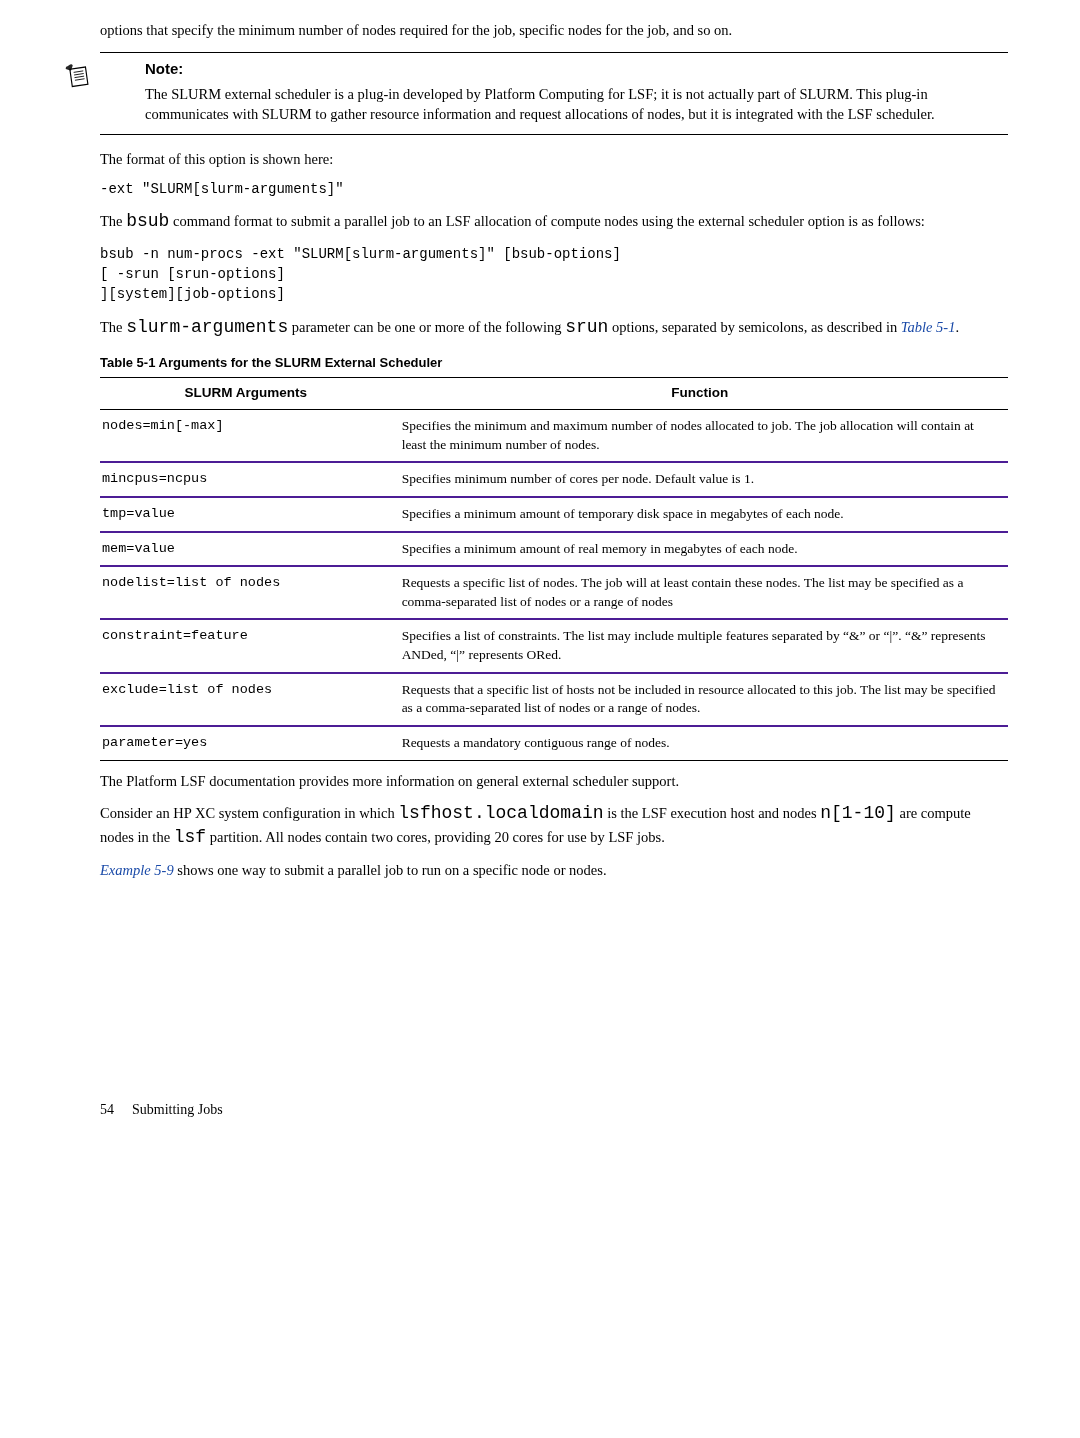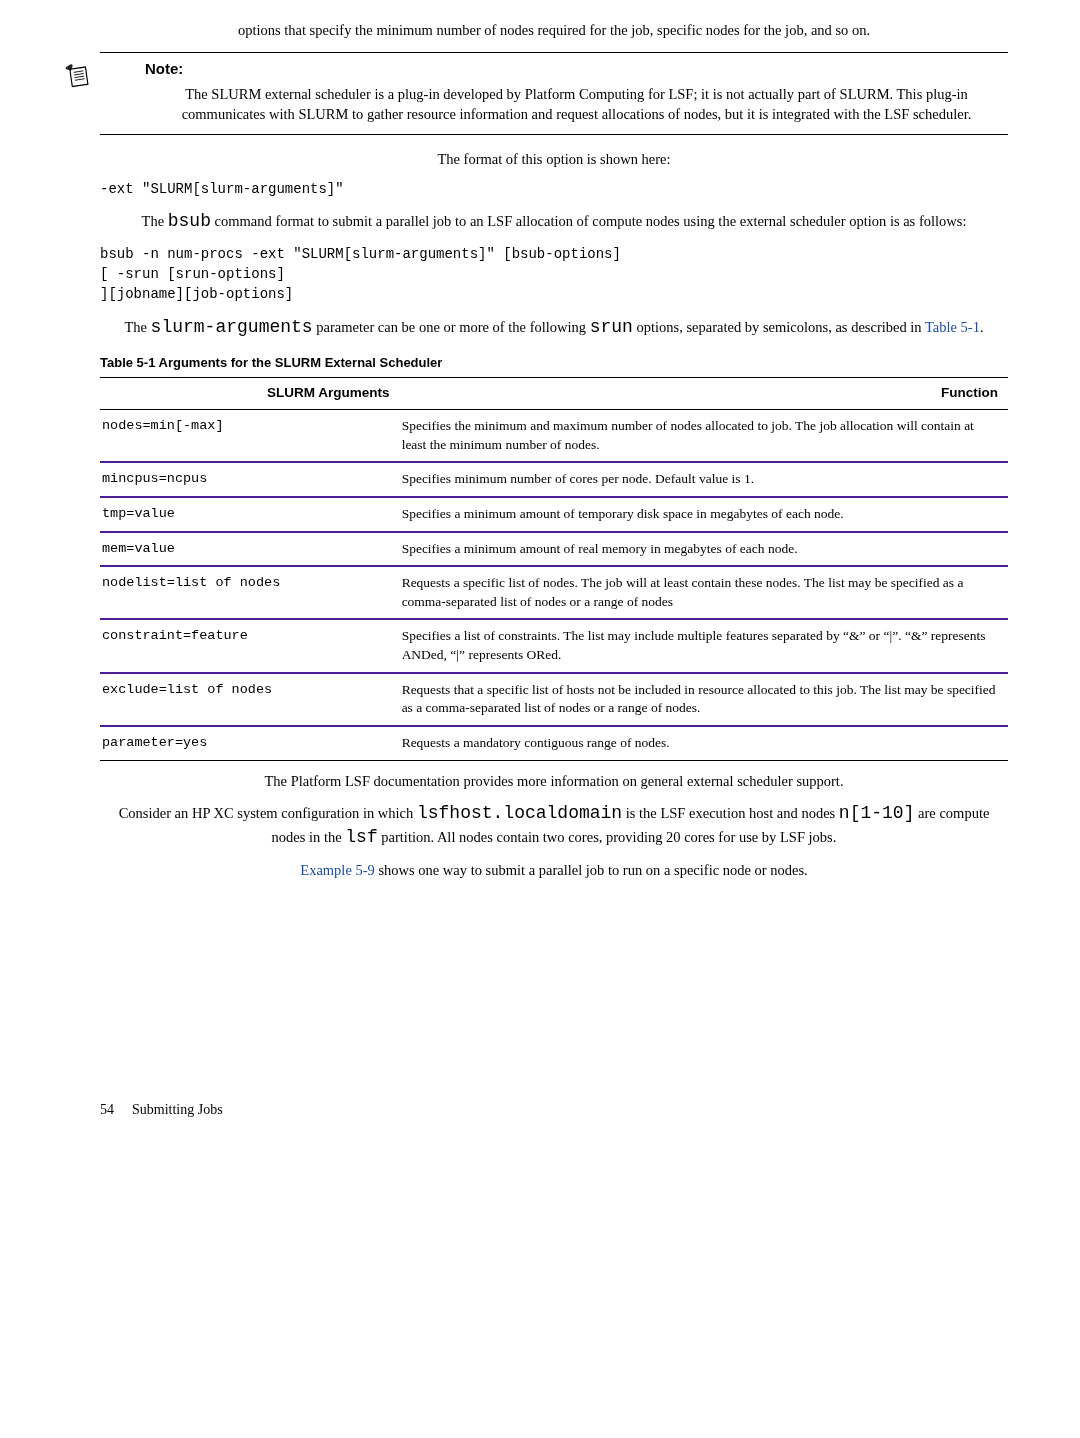--- a/index.html
+++ b/index.html
@@ -10,21 +10,20 @@
     margin: 0;
     padding: 0;
     color: #000;
     background: #fff;
   }
   .page {
     padding: 20px 72px 30px 100px;
   }
   .para {
     margin: 0 0 10px 0;
-    text-align: center;
   }
   .note-block {
     margin: 12px 0 14px 0;
     position: relative;
   }
   .note-rule {
     border: 0;
     border-top: 1px solid #000;
     margin: 0;
   }
@@ -64,21 +63,21 @@
     font-size: 13px;
     margin: 14px 0 6px 0;
   }
   table.slurm {
     border-collapse: collapse;
     width: 100%;
     font-size: 13.5px;
     margin-bottom: 10px;
   }
   table.slurm th {
-    text-align: right;
+    text-align: center;
     font-family: Arial, Helvetica, sans-serif;
     font-weight: bold;
     padding: 6px 10px 6px 2px;
     border-top: 1.6px solid #000;
     border-bottom: 1.6px solid #000;
     font-size: 13.5px;
   }
   table.slurm td {
     text-align: left;
     vertical-align: top;
@@ -86,21 +85,21 @@
     border-bottom: 2px solid #4c1d95;
   }
   table.slurm tr:last-child td {
     border-bottom: 1.6px solid #000;
   }
   table.slurm td:first-child {
     font-family: "Courier New", Courier, monospace;
     font-size: 13.5px;
     width: 33%;
   }
-  .link { color: #1a4aa8; }
+  .link { color: #1a4aa8; font-style: italic; }
   .footer {
     font-size: 14px;
     margin-top: 220px;
     display: flex;
     gap: 18px;
     align-items: baseline;
     padding-left: 0;
   }
   .footer-num { }
   .footer-text { }
@@ -134,21 +133,21 @@
   </div>
 
   <p class="para">The format of this option is shown here:</p>
   <div class="codeblock">-ext "SLURM[slurm-arguments]"</div>
 
   <p class="para">
     <span>The </span><span class="mono">bsub</span><span> command format to submit a parallel job to an LSF allocation of compute nodes using the external scheduler option is as follows:</span>
   </p>
   <div class="codeblock">bsub -n num-procs -ext "SLURM[slurm-arguments]" [bsub-options]
 [ -srun [srun-options]
-][jobname][job-options]</div>
+][system][job-options]</div>
 
   <p class="para">
     <span>The </span><span class="mono">slurm-arguments</span><span> parameter can be one or more of the following </span><span class="mono">srun</span><span> options, separated by semicolons, as described in </span><span class="link">Table 5-1</span><span>.</span>
   </p>
 
   <p class="tbl-caption">Table 5-1 Arguments for the SLURM External Scheduler</p>
 
   <table class="slurm">
     <thead>
       <tr>

